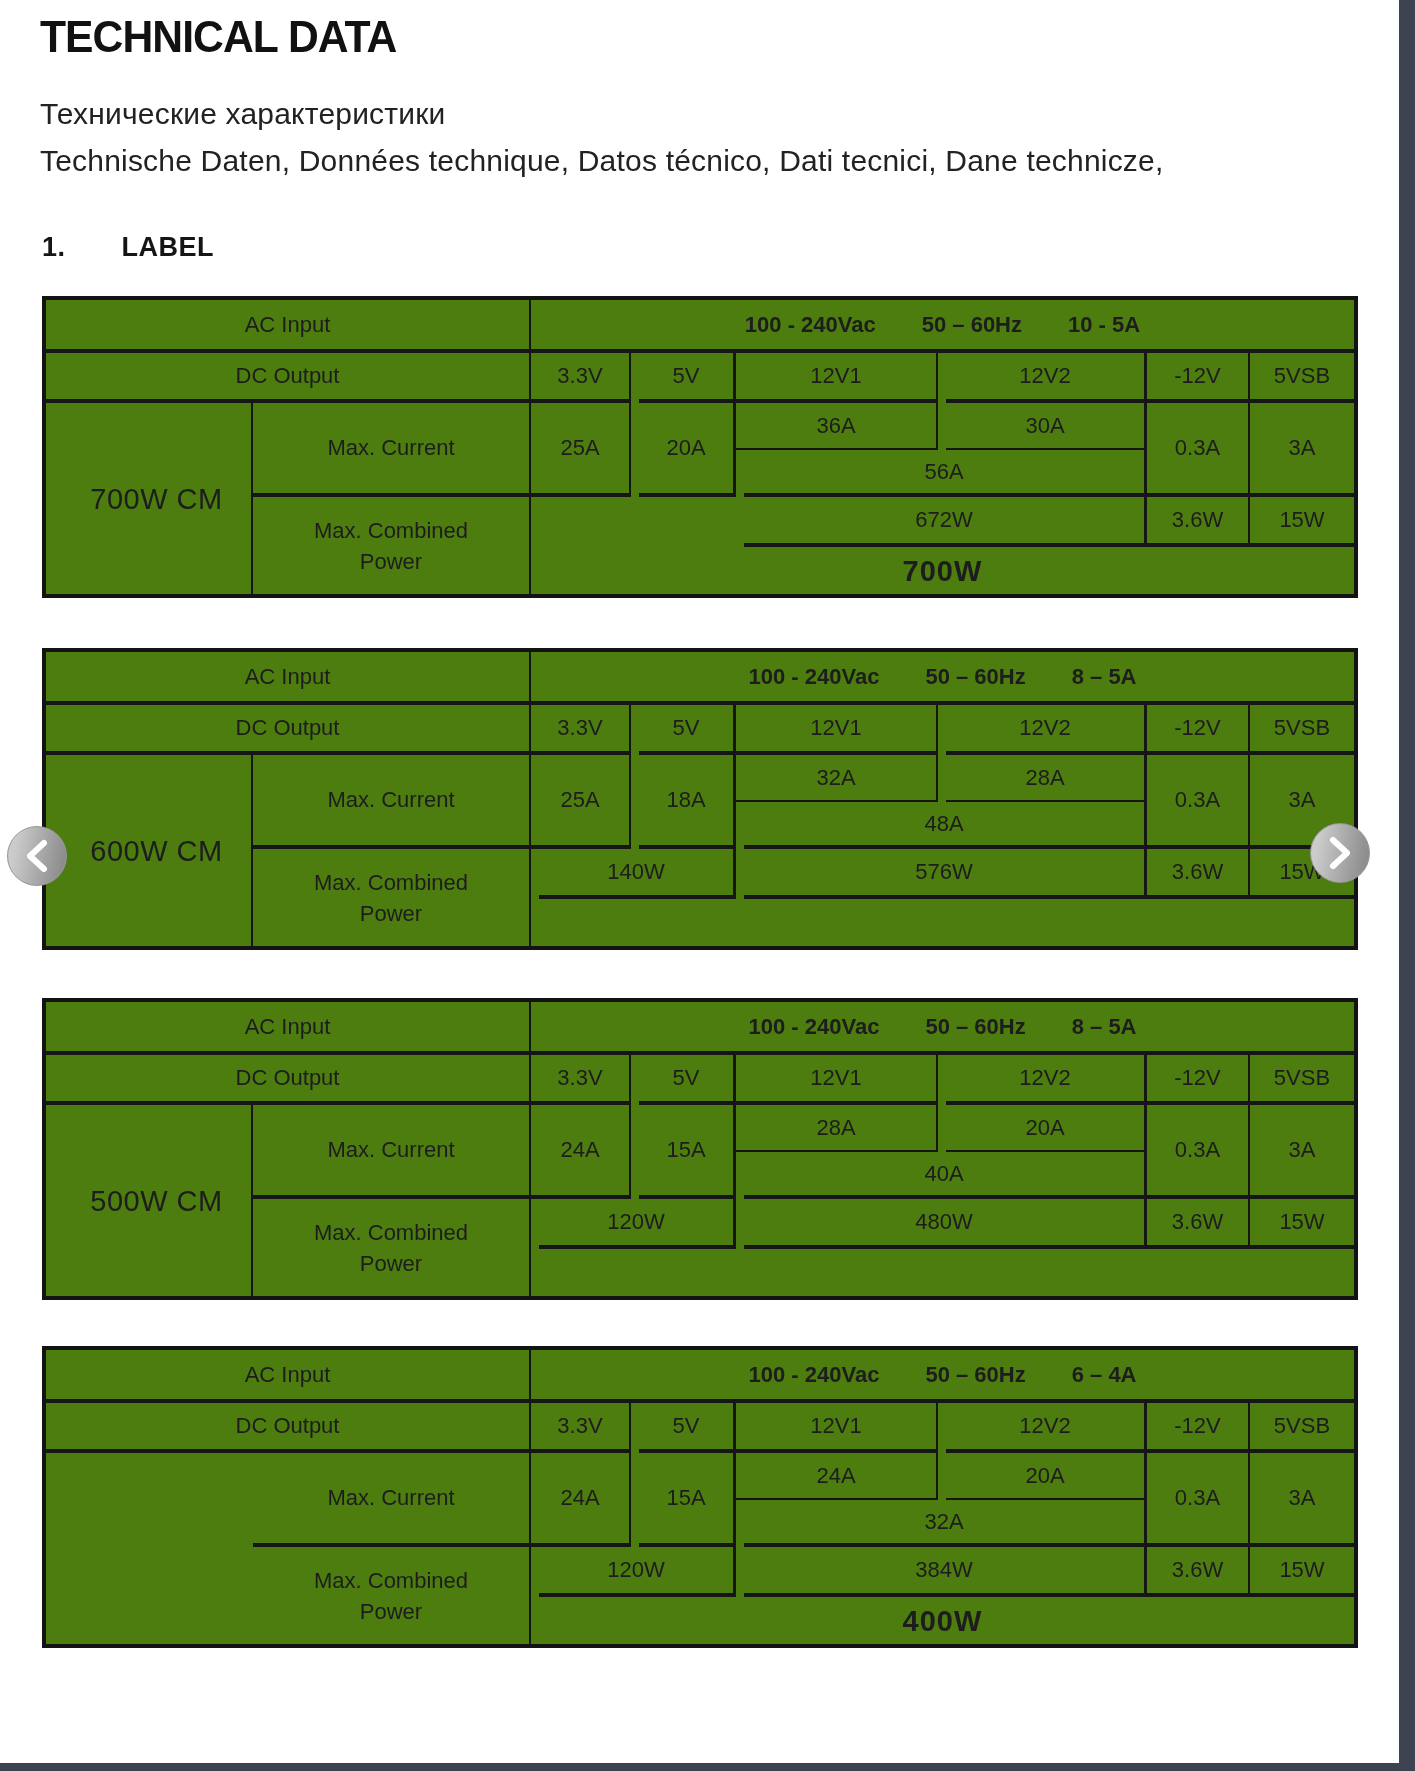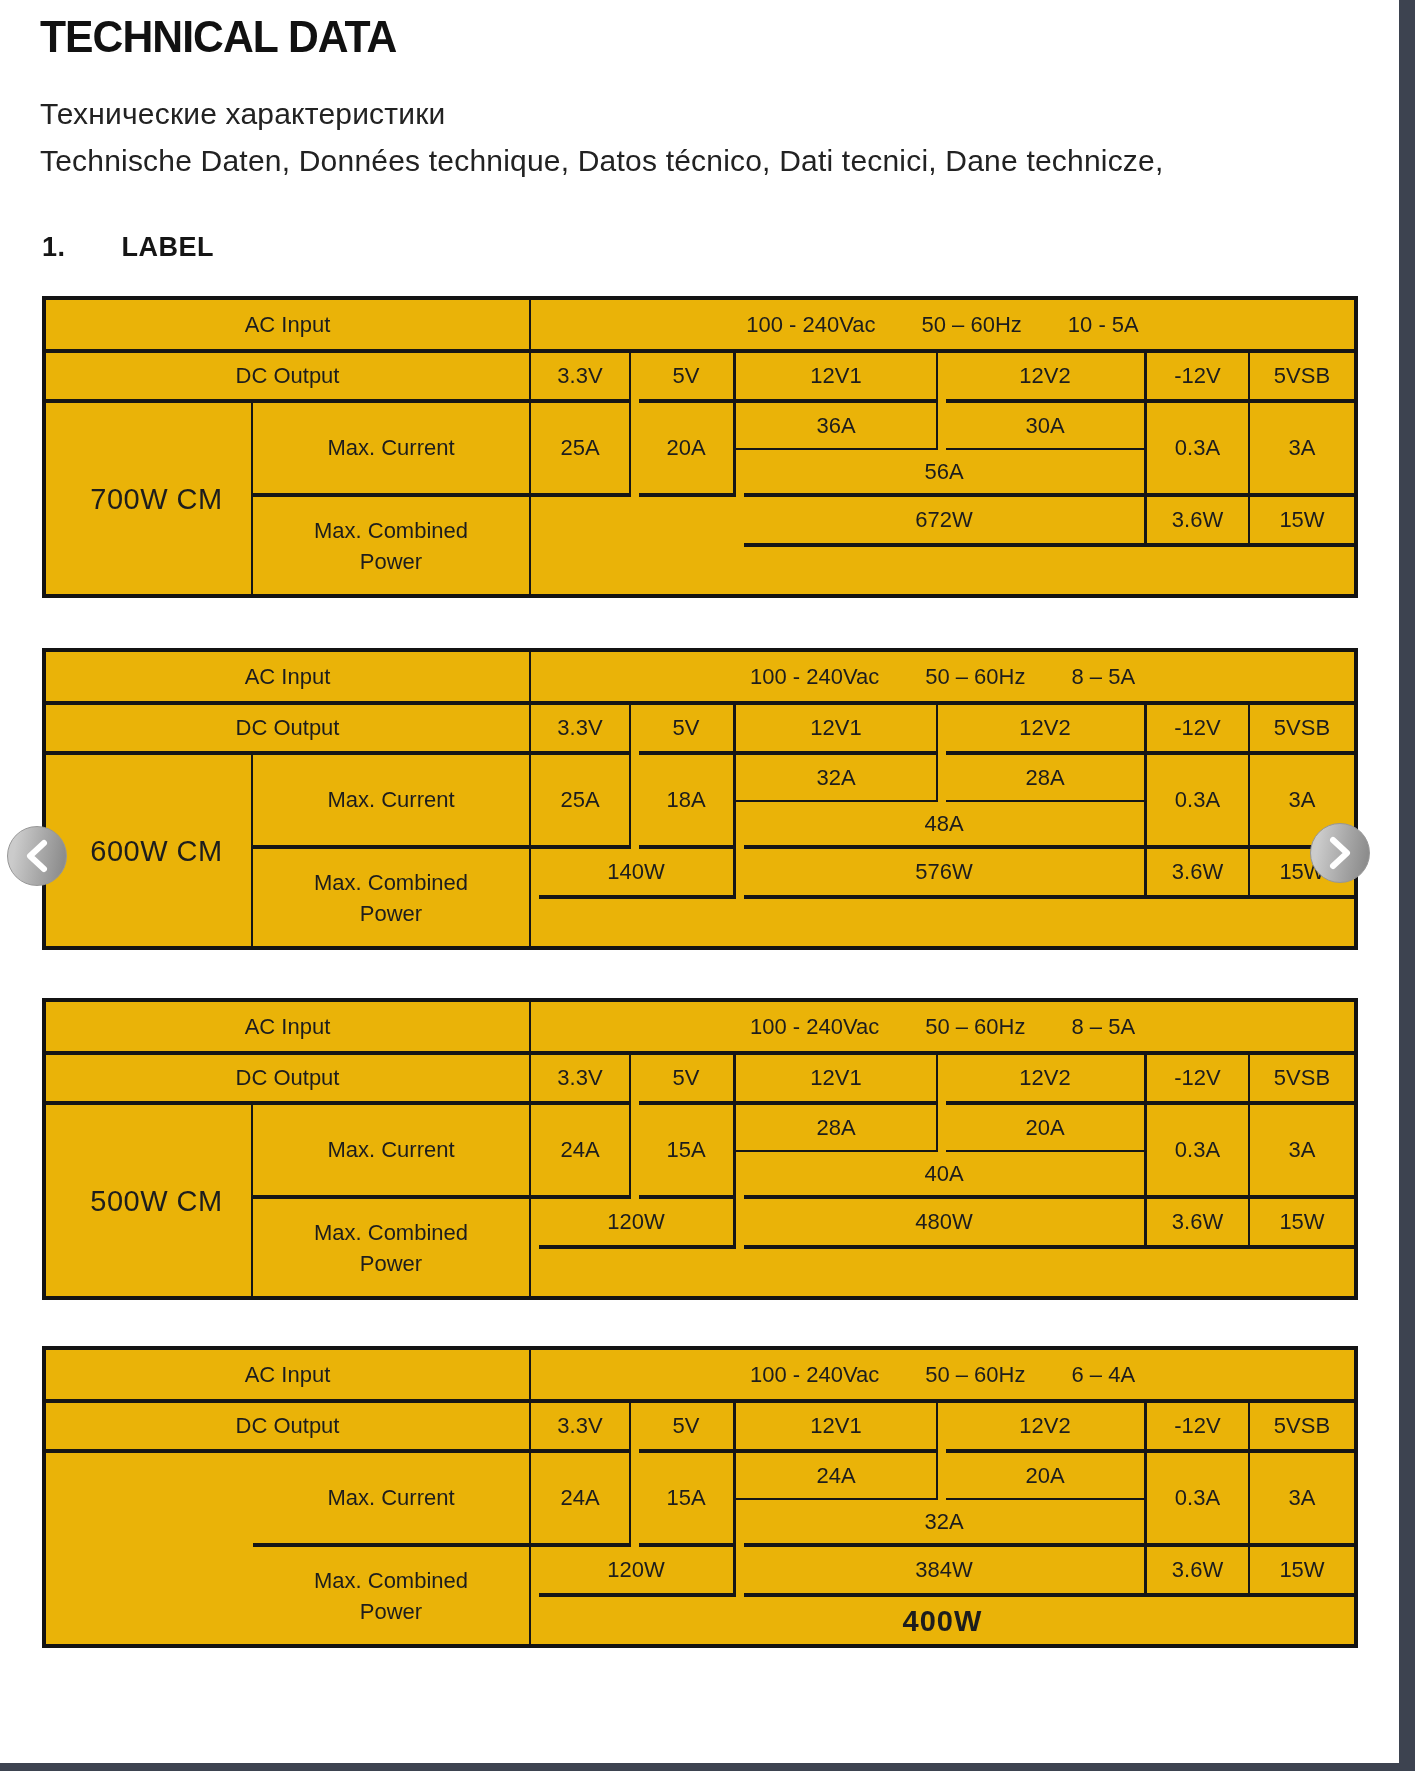--- a/index.html
+++ b/index.html
@@ -30,39 +30,39 @@
     font-size:27px;font-weight:bold;color:#151515;
     letter-spacing:0.5px;
   }
   
   .spec-table{
     position:absolute;left:42px;width:1316px;
     display:grid;box-sizing:border-box;
     border:4px solid #131313;
     grid-template-columns:207px 278px 100px 105px 202px 209px 103px 104px;
     grid-template-rows:53px 50px 47px 47px 50px 47px;
-    background:#eab308;
+    background:#4d7c0f;
     font-size:22px;color:#1d1d1d;
   }
   .cell{
     display:flex;align-items:center;justify-content:center;
     border-right:2px solid #161616;border-bottom:2px solid #161616;
     box-sizing:border-box;text-align:center;
     line-height:26px;
   }
   .bb4{border-bottom-width:4px;}
   .br3{border-right-width:3px;margin-left:8px;}
   .brn{border-right:none;}
   .bbn{border-bottom:none;}
   .gc1{grid-column:1} .gc2{grid-column:2} .gc3{grid-column:3} .gc4{grid-column:4}
   .gc5{grid-column:5} .gc6{grid-column:6} .gc7{grid-column:7} .gc8{grid-column:8}
   .gc12{grid-column:1/3} .gc34{grid-column:3/5} .gc56{grid-column:5/7} .gc38{grid-column:3/9}
   .r1{grid-row:1} .r2{grid-row:2} .r3{grid-row:3} .r4{grid-row:4} .r5{grid-row:5} .r6{grid-row:6}
   .r34{grid-row:3/5} .r36{grid-row:3/7} .r56{grid-row:5/7}
-  .acv{gap:46px;}
+  .acv{gap:46px;font-weight:bold;}
   .model-cell{font-size:29px;letter-spacing:0.5px;padding-left:16px;}
   .total-cell{font-size:29px;font-weight:bold;letter-spacing:1px;}
   .two-line{flex-direction:column;line-height:31px;}
   
   .nav-btn{
     position:absolute;width:60px;height:60px;border-radius:50%;
     background:linear-gradient(100deg,#cbcbcb 15%,#a9a9a9 55%,#8d8d8d 90%);
     border:1px solid #979797;
     display:flex;align-items:center;justify-content:center;
     box-sizing:border-box;cursor:pointer;padding:0;
@@ -116,20 +116,21 @@
   <div class="cell gc56 r4 bb4 br3">56A</div>
   <div class="cell gc7 r34 bb4">0.3A</div>
   <div class="cell gc8 r34 bb4 brn">3A</div>
   <div class="cell gc2 r56 bbn two-line">
     <div>Max. Combined</div>
     <div>Power</div>
   </div>
   <div class="cell gc56 r5 bb4 br3">672W</div>
   <div class="cell gc7 r5 bb4">3.6W</div>
   <div class="cell gc8 r5 bb4 brn">15W</div>
+  <div class="cell gc38 r6 bbn brn total-cell">700W</div>
 </div>
 
 <div class="spec-table" style="top:648px">
   <div class="cell gc12 r1 bb4">AC Input</div>
   <div class="cell gc38 r1 bb4 brn acv">
     <span>100 - 240Vac</span>
     <span>50 – 60Hz</span>
     <span>8 – 5A</span>
   </div>
   <div class="cell gc12 r2 bb4">DC Output</div>

